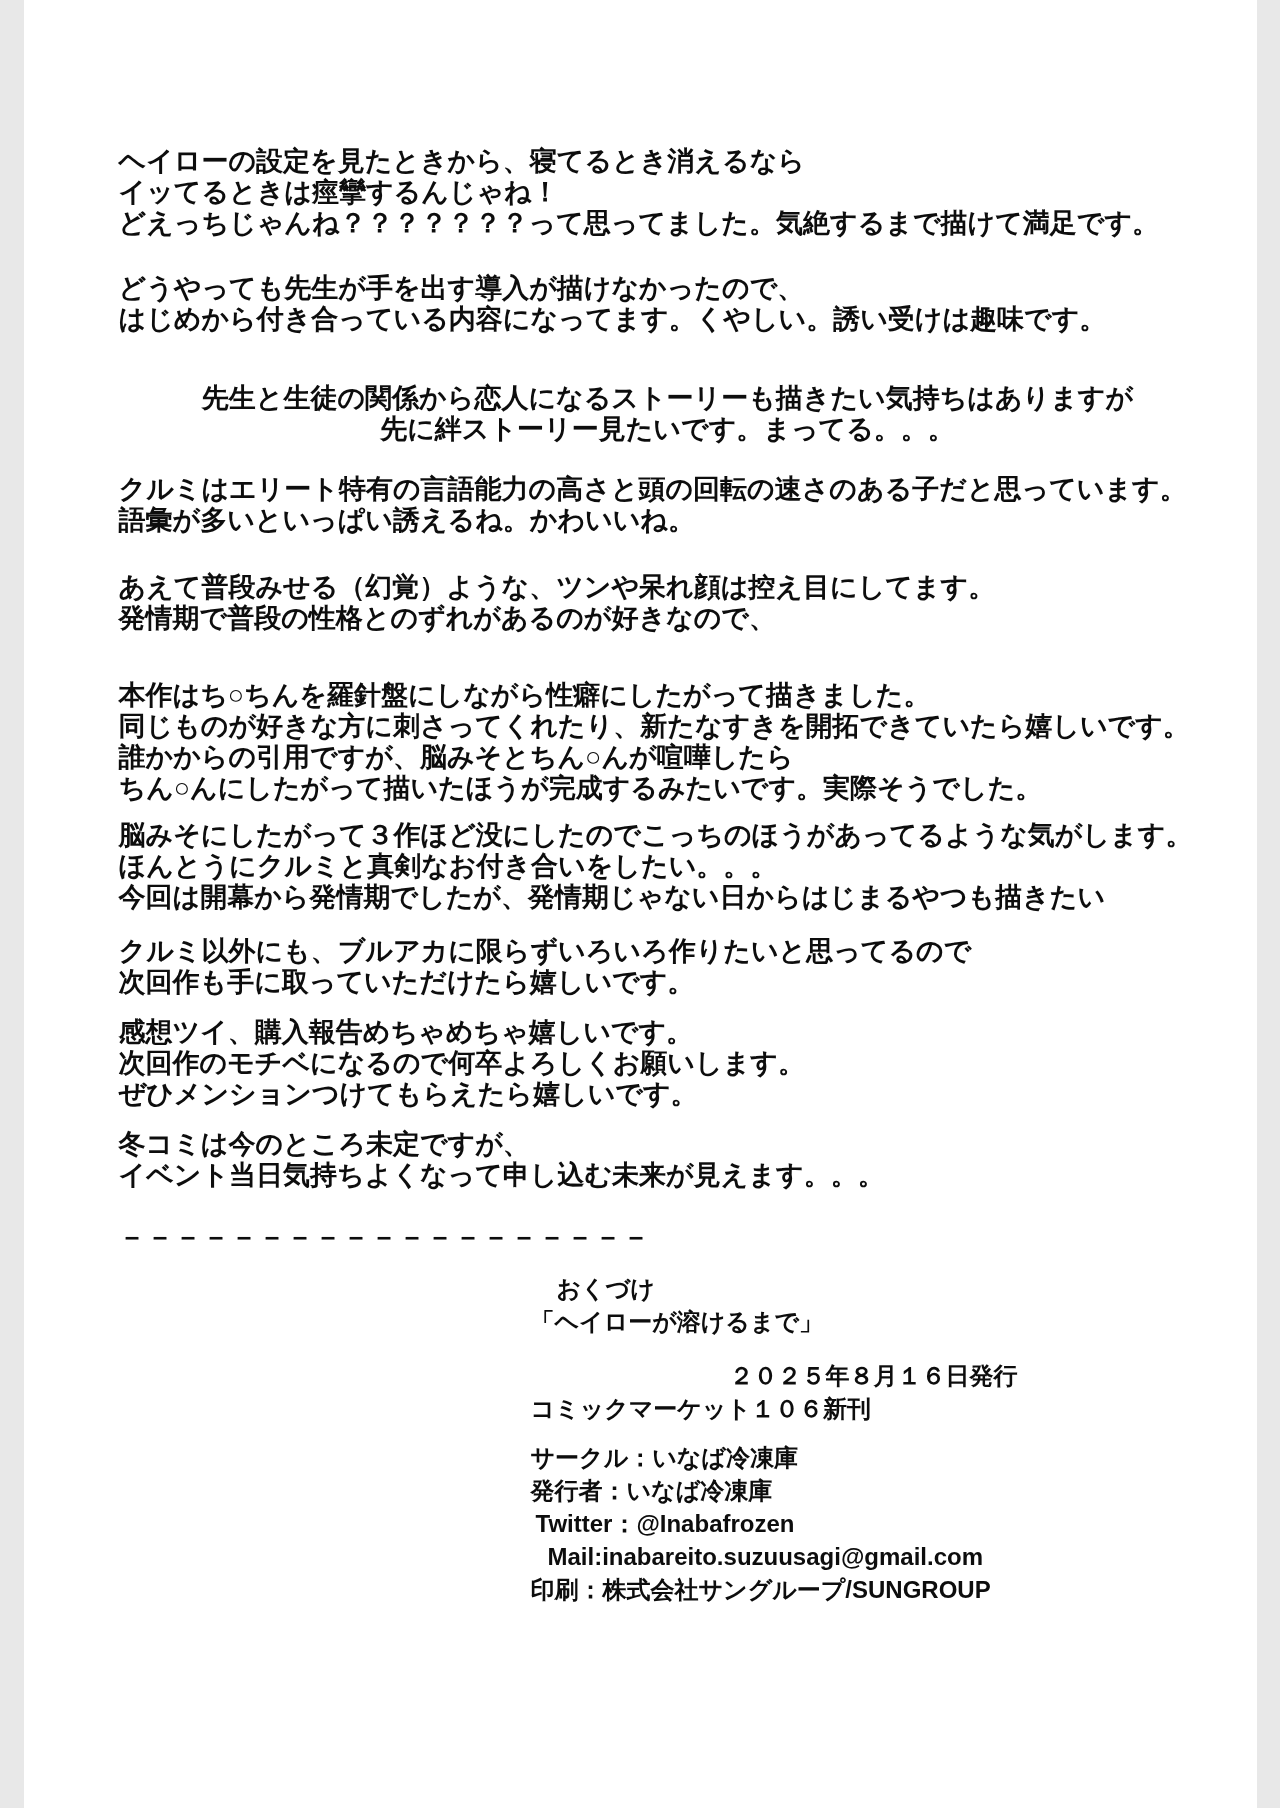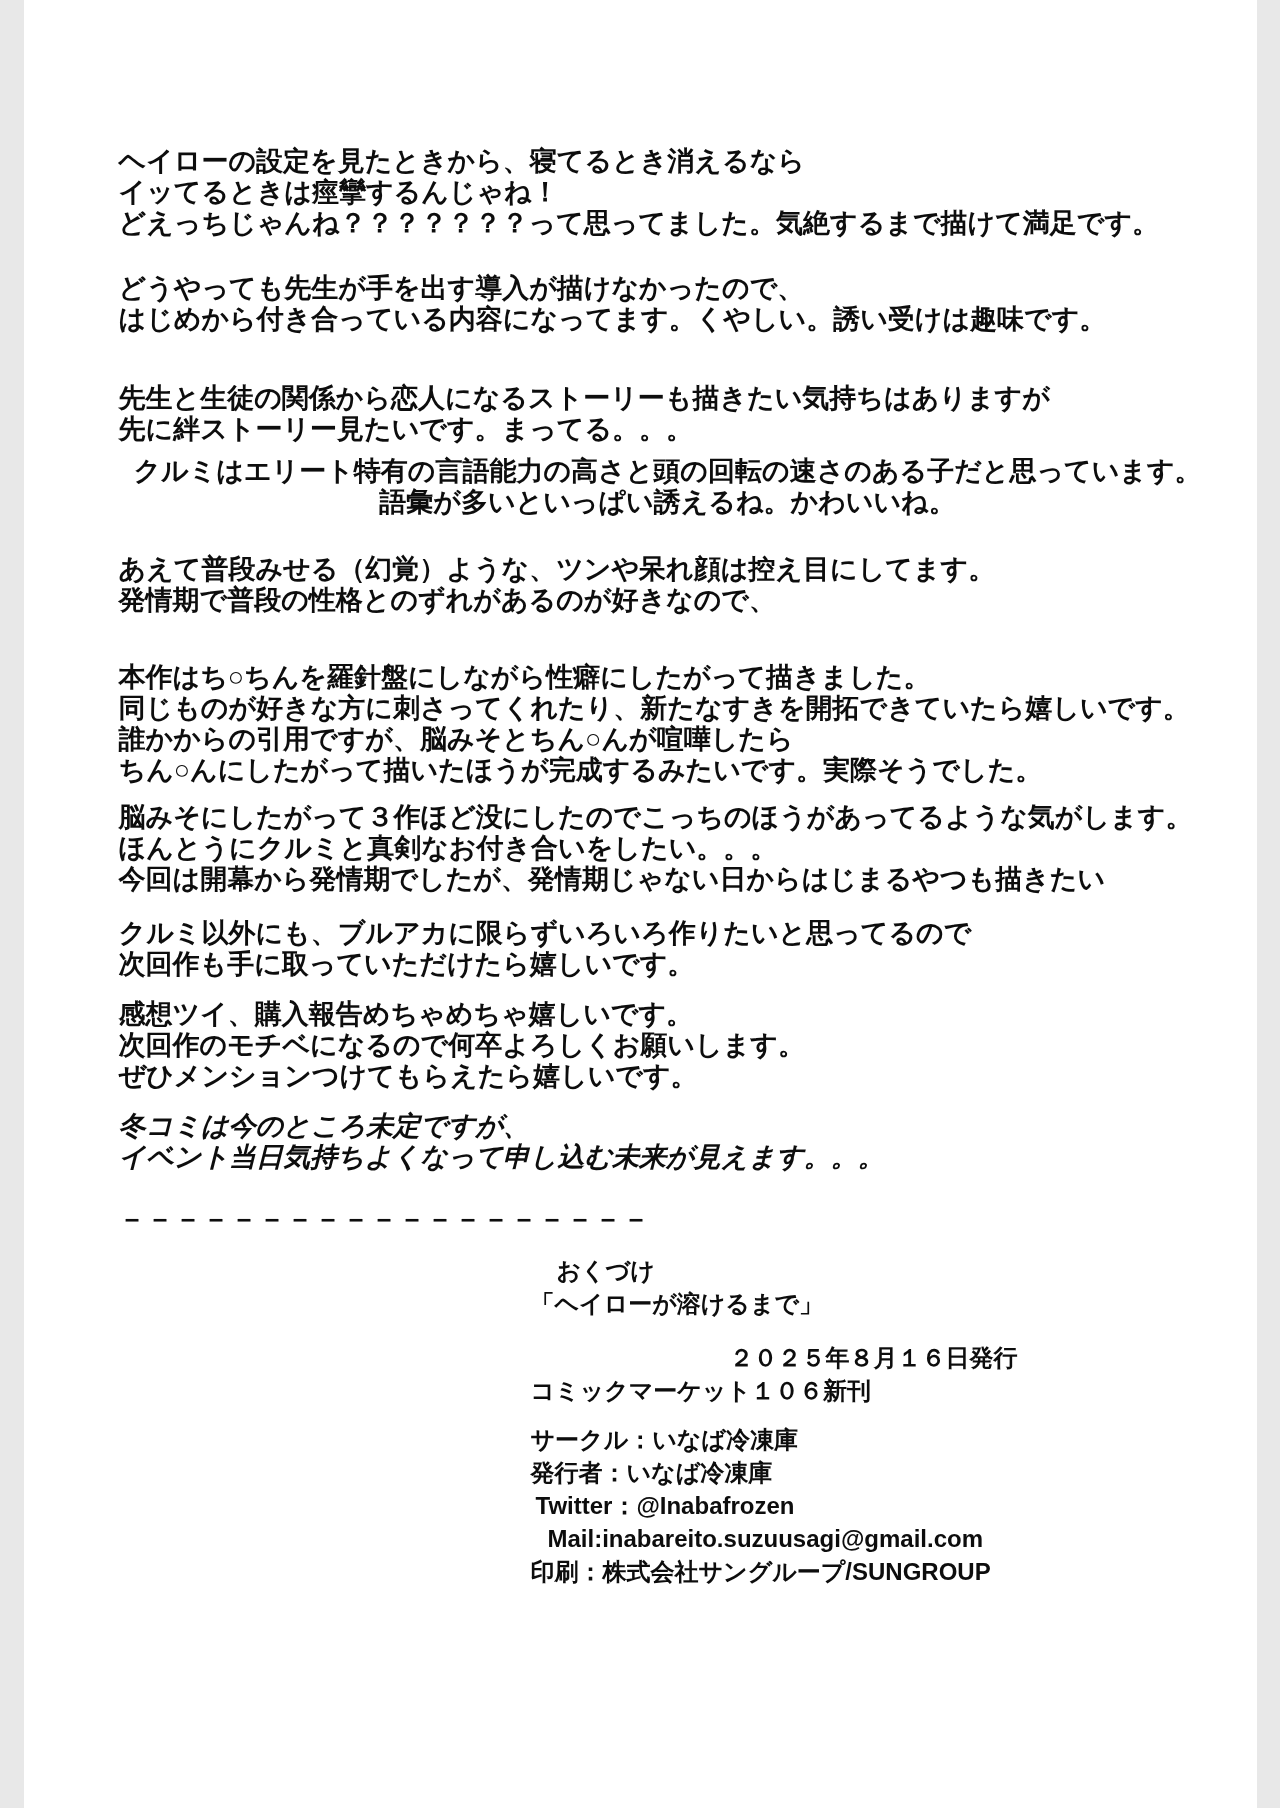--- a/index.html
+++ b/index.html
@@ -24,29 +24,29 @@
     right: 40px;
     font-size: 27px;
     line-height: 31px;
     font-weight: 600;
     white-space: nowrap;
   }
   .para { margin: 0; }
   .para .line { white-space: nowrap; }
 
   .p2  { margin-top: 34px; }
-  .p3  { margin-top: 48px; }
-  .p4  { margin-top: 11px; text-align: center; }
+  .p3  { margin-top: 48px; text-align: center; }
+  .p4  { margin-top: 29px; }
   .p5  { margin-top: 36px; }
   .p6  { margin-top: 46px; }
   .p7  { margin-top: 16px; }
   .p8  { }
   .p9  { margin-top: 23px; }
   .p10 { margin-top: 19px; }
-  .p11 { margin-top: 19px; font-style: italic; }
+  .p11 { margin-top: 19px; }
 
   .divider {
     margin-top: 31px;
     font-size: 27px;
     letter-spacing: 1px;
     font-weight: 700;
     white-space: nowrap;
   }
 
   .colophon {

